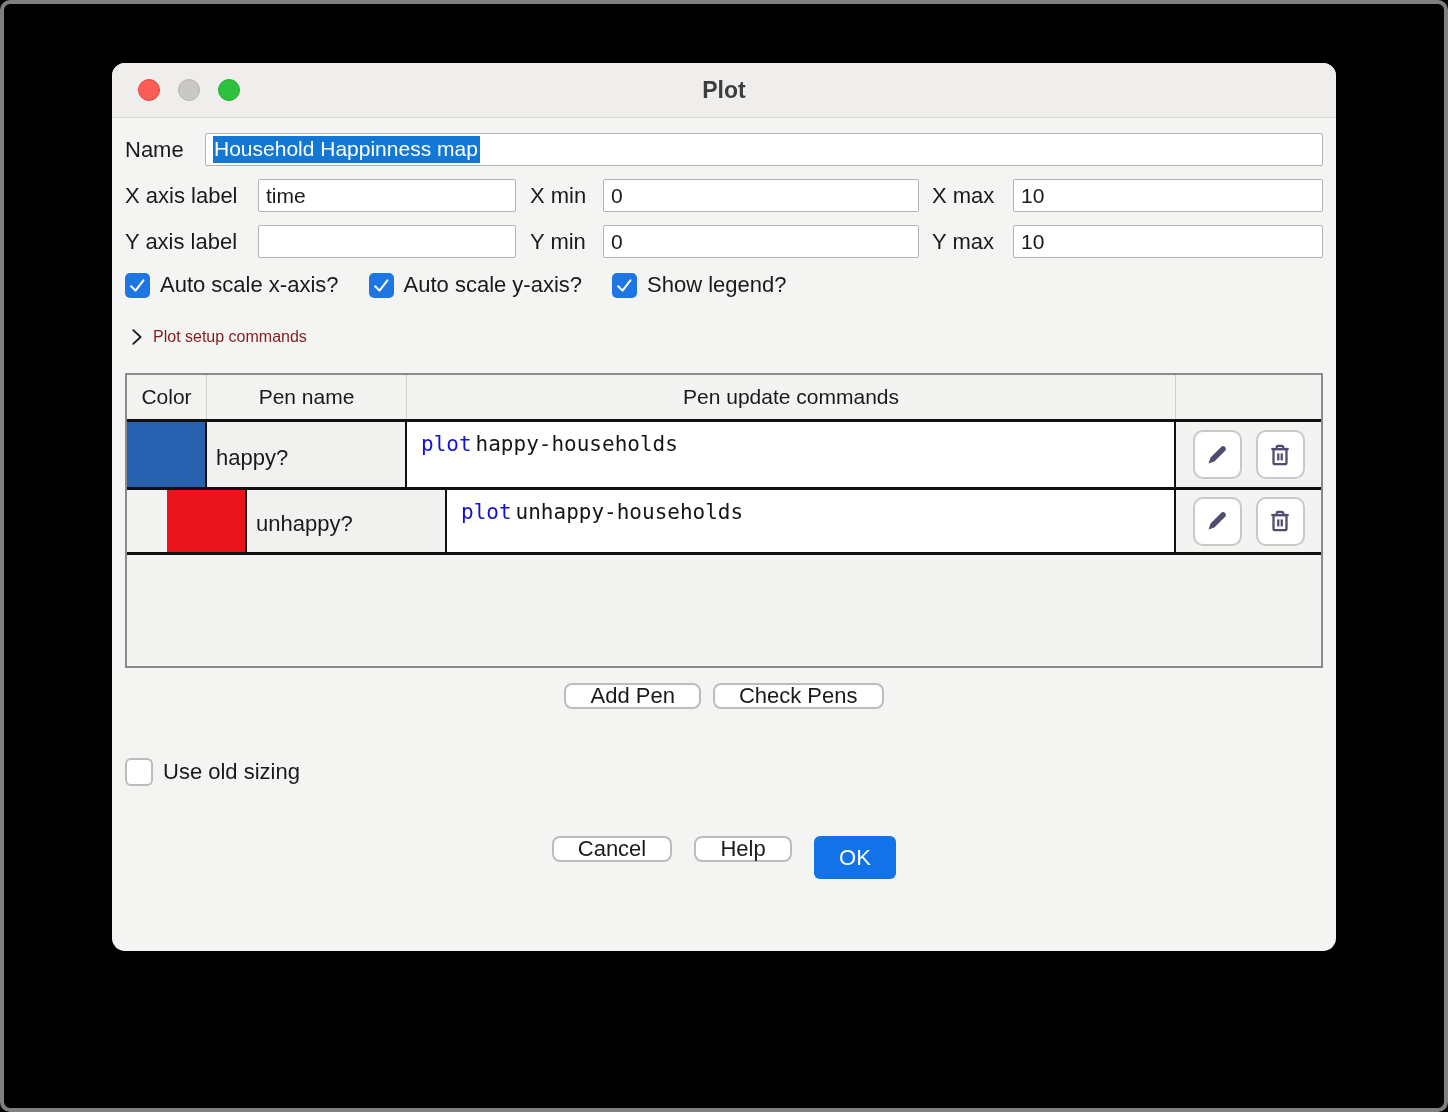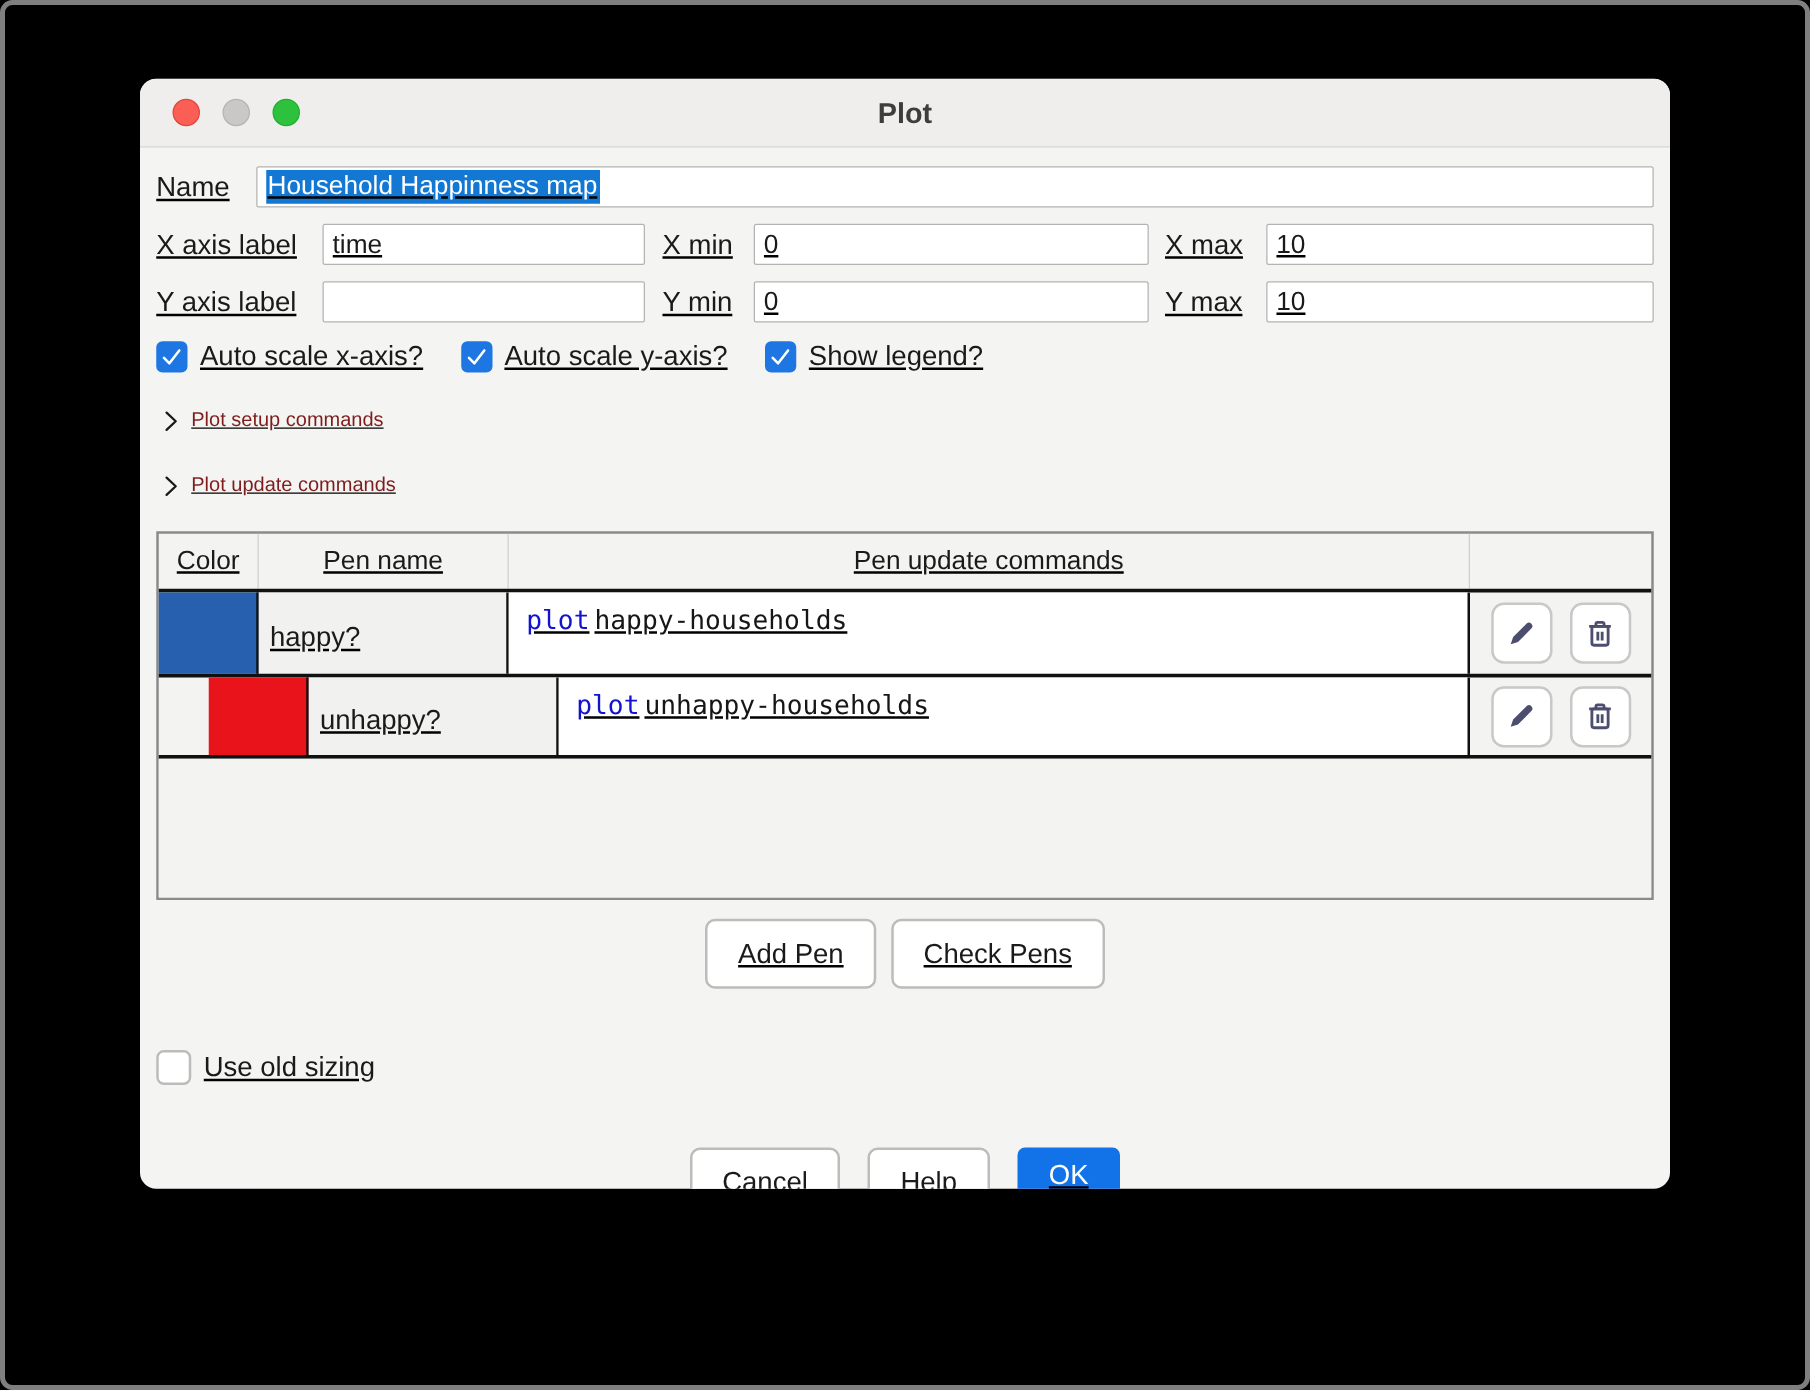--- a/index.html
+++ b/index.html
@@ -15,21 +15,21 @@
     height:55px; background:#efeeec; border-bottom:1px solid #d9d8d6;
     display:flex; align-items:center; position:relative;
   }
   .lights { display:flex; gap:18px; margin-left:26px; }
   .light { width:22px; height:22px; border-radius:50%; }
   .light.red   { background:#fb5e55; border:1px solid #e2453c; }
   .light.gray  { background:#c9c8c6; border:1px solid #b5b4b2; }
   .light.green { background:#2ec13e; border:1px solid #1faf30; }
   .title { position:absolute; left:0; right:0; text-align:center; font-weight:bold; font-size:23px; color:#3d3d3d; }
 
-  .content { padding:15px 13px 12px 13px;text-decoration:underline; }
+  .content { padding:15px 13px 12px 13px; }
 
   .frow { display:flex; align-items:center; margin-bottom:13px; }
   .flabel { font-size:22px; color:#1a1a1a; white-space:nowrap; }
   .lbl-name { width:66px; margin-right:14px; }
   .lbl-axis { width:122px; margin-right:11px; }
   .lbl-min { width:60px; margin-left:14px; margin-right:13px; }
   .lbl-max { width:68px; margin-left:13px; margin-right:13px; }
 
   .tinput {
     height:33px; background:#fff; border:1px solid #b3b3b2; border-radius:2px;
@@ -88,21 +88,21 @@
   .td-cmd .arg { margin-left:4px; }
   .td-actions { width:145px; display:flex; align-items:center; justify-content:center; gap:14px; }
   .icon-btn {
     width:49px; height:49px; background:#fff; border:2px solid #c9c8c7; border-radius:10px;
     display:flex; align-items:center; justify-content:center; cursor:pointer;
   }
   .pens-empty { flex:1; background:#f3f3f2; }
 
   .pen-btn-row { display:flex; justify-content:center; gap:12px; margin-top:15px; }
   .btn {
-    height:56px; background:#fff; border:2px solid #bdbcbb; border-radius:8px;
+    height:26px; background:#fff; border:2px solid #bdbcbb; border-radius:8px;
     font-size:22px; color:#1a1a1a; padding:0 24px;
     font-family:"Liberation Sans","DejaVu Sans",sans-serif; cursor:pointer;
     display:flex; align-items:center; justify-content:center;
   }
   .old-sizing-row { margin-top:48px; display:flex; align-items:center; height:29px; }
   .footer { display:flex; justify-content:center; gap:22px; margin-top:50px; }
   .btn-cancel { width:120px; }
   .btn-help { width:98px; }
   .btn-ok {
     width:82px; height:43px; background:#1273e8; border:none; border-radius:6px;
@@ -178,26 +178,20 @@
         <span class="cb-label">Show legend?</span>
       </span>
     </div>
 
     <div class="disclosure">
       <svg class="chev" viewBox="0 0 24 24">
           <polyline points="9,4.5 17,12 9,19.5" fill="none" stroke="#1a1a1a" stroke-width="2" stroke-linecap="round" stroke-linejoin="round"></polyline>
         </svg>
       <span class="disc-label">Plot setup commands</span>
     </div>
-    <div class="disclosure">
-      <svg class="chev" viewBox="0 0 24 24">
-          <polyline points="9,4.5 17,12 9,19.5" fill="none" stroke="#1a1a1a" stroke-width="2" stroke-linecap="round" stroke-linejoin="round"></polyline>
-        </svg>
-      <span class="disc-label">Plot update commands</span>
-    </div>
 
     <div class="pens-table">
       <div class="pens-header">
         <div class="th th-color">Color</div>
         <div class="th th-name">Pen name</div>
         <div class="th th-cmd">Pen update commands</div>
         <div class="th th-actions"></div>
       </div>
 
       <div class="pen-row">

